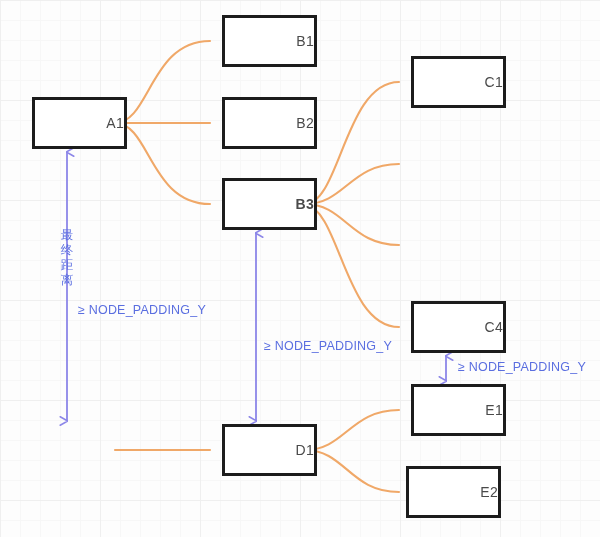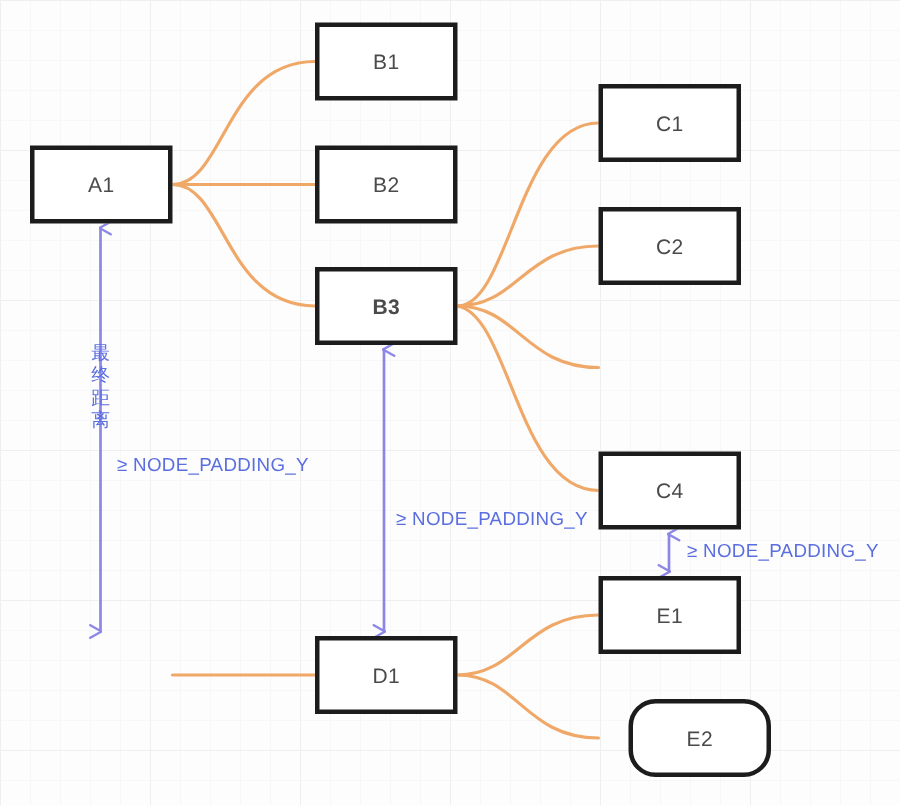--- a/index.html
+++ b/index.html
@@ -32,25 +32,26 @@
   }
   .node {
     position: absolute;
     box-sizing: border-box;
     width: 95px;
     height: 52px;
     border: 3px solid #1c1c1c;
     background: #ffffff;
     display: flex;
     align-items: center;
-    justify-content: center;
+    justify-content: flex-end;
     font-size: 14px;
     color: #4a4a4a;
     letter-spacing: .3px;
     z-index: 3;
+    margin-left: 12px;
   }
   .anno-label {
     position: absolute;
     font-size: 12.5px;
     color: #5a6ee0;
     white-space: nowrap;
     z-index: 4;
     letter-spacing: .2px;
   }
   .vert-label {
@@ -116,33 +117,30 @@
     </div>
   <div class="node" style="left:210px; top:97px;">
       <span>B2</span>
     </div>
   <div class="node" style="left:210px; top:178px;font-weight:bold;">
       <span>B3</span>
     </div>
   <div class="node" style="left:399px; top:56px;">
       <span>C1</span>
     </div>
-  <div class="node" style="left:399px; top:138px;">
-      <span>C2</span>
-    </div>
   <div class="node" style="left:399px; top:301px;">
       <span>C4</span>
     </div>
   <div class="node" style="left:210px; top:424px;">
       <span>D1</span>
     </div>
   <div class="node" style="left:399px; top:384px;">
       <span>E1</span>
     </div>
-  <div class="node" style="left:419px; top:466px;border-radius:18px;">
+  <div class="node" style="left:394px; top:466px;">
       <span>E2</span>
     </div>
 
   <div class="vert-label" style="left:60px; top:228px;">
     <div>最</div>
     <div>终</div>
     <div>距</div>
     <div>离</div>
   </div>
 

